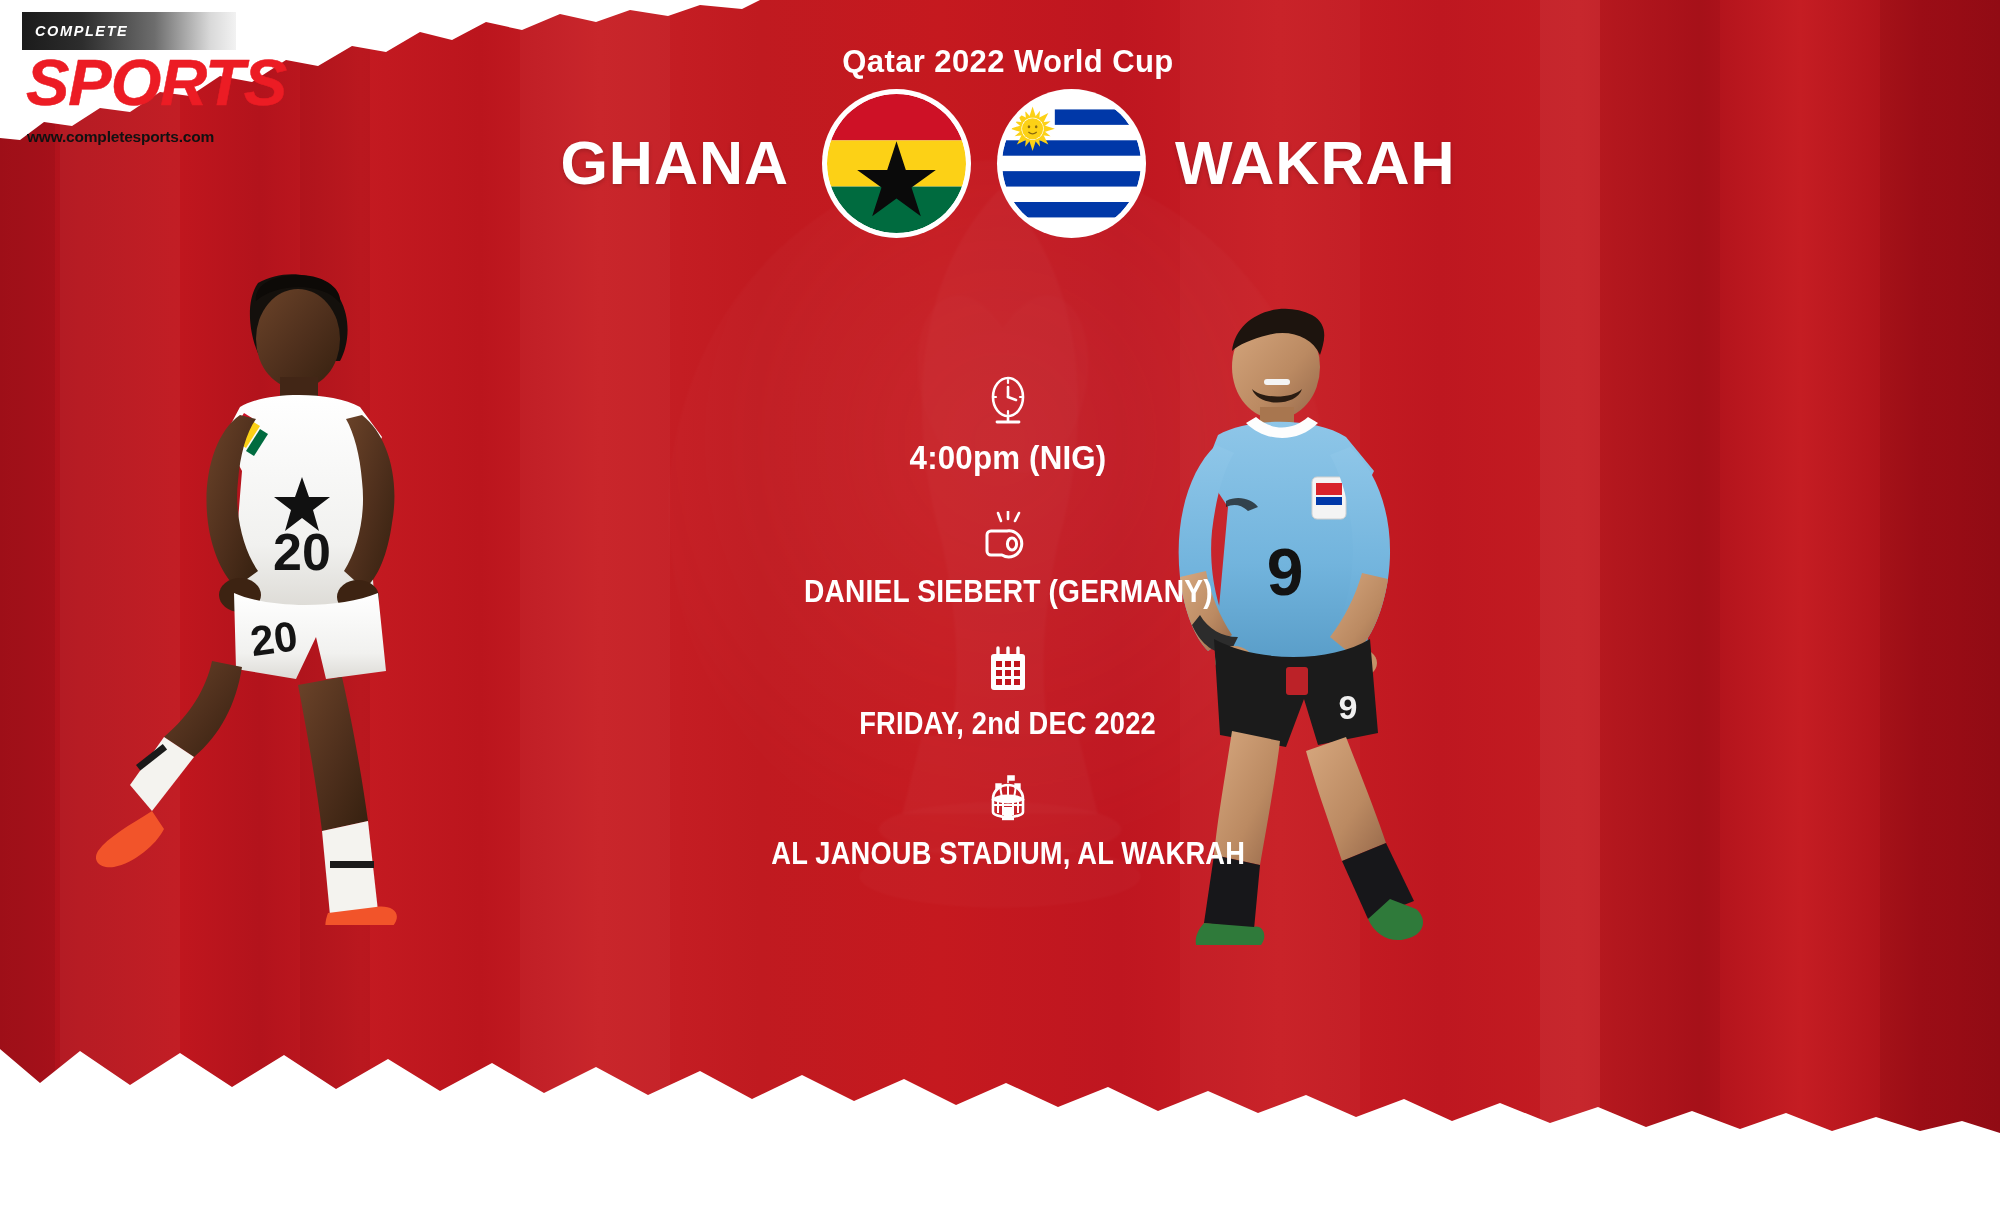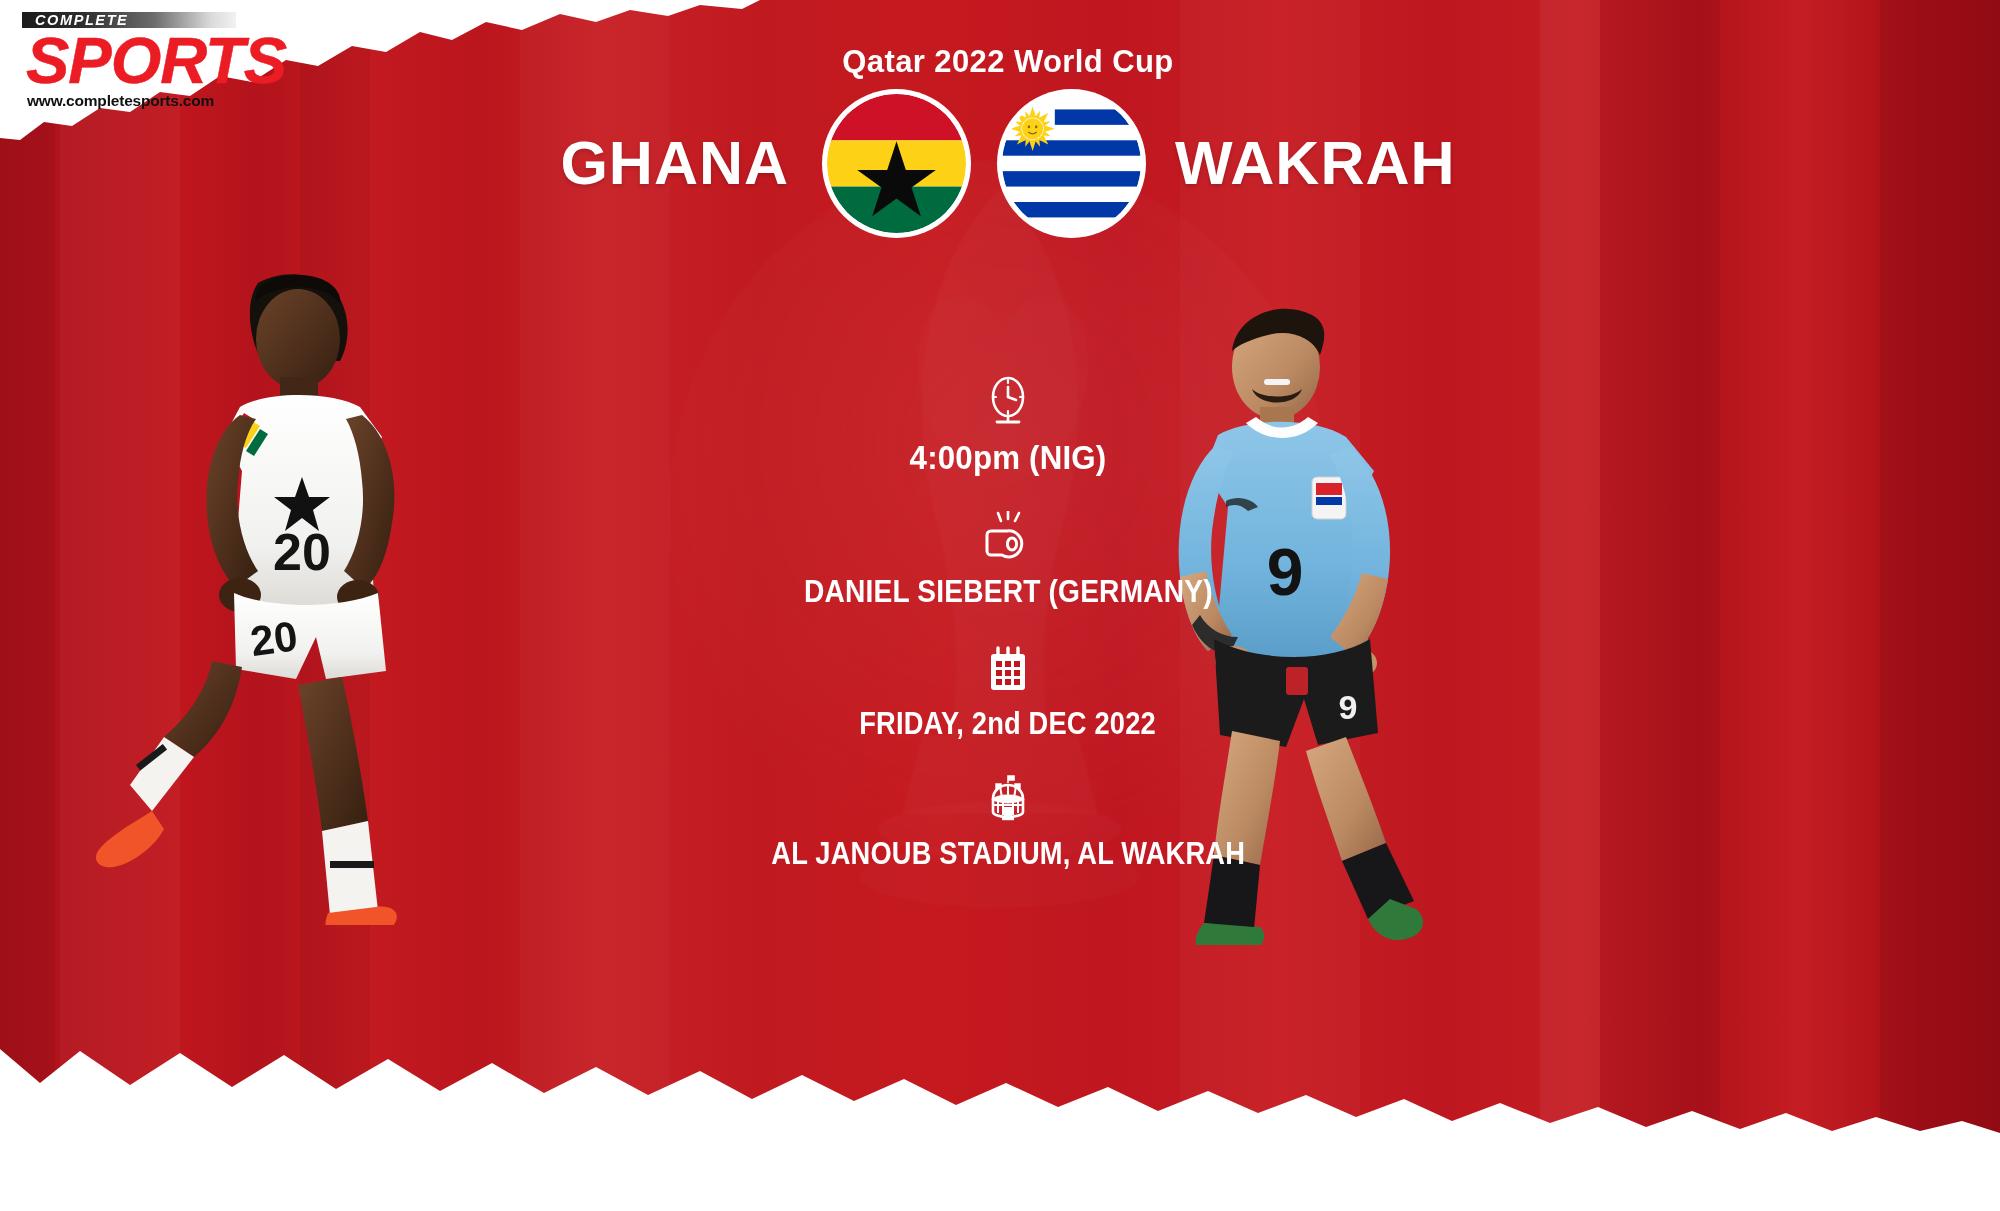--- a/index.html
+++ b/index.html
@@ -31,30 +31,30 @@
                width:760px; height:820px; opacity:.11; pointer-events:none;
                filter:blur(1px); }
 
   
   .tear { position:absolute; pointer-events:none; }
   .tear-tl { left:0; top:0; width:760px; height:240px; }
   .tear-bottom { left:0; bottom:0; width:2000px; height:330px; }
 
   
   #logo { position:absolute; left:22px; top:12px; width:240px; z-index:40; }
-  .logo-bar { height:16px; width:214px;
+  .logo-bar { height:38px; width:214px;
               background:linear-gradient(90deg,#1b1b1b 0%,#2d2d2d 28%,#6d6d6d 62%,#d9d9d9 88%,#f2f2f2 100%);
               display:flex; align-items:center; }
   .logo-bar span { color:#fff; font-size:14.5px; font-weight:bold; font-style:italic;
                    letter-spacing:1.6px; padding-left:13px; }
   .logo-sports { color:#ec1c24; font-size:65px; font-weight:bold; font-style:italic;
                  letter-spacing:-1px; line-height:.94; margin-top:2px; padding-left:4px;
                  -webkit-text-stroke:0.5px #ec1c24; }
   .logo-url { color:#111; font-size:15.5px; font-weight:bold; letter-spacing:-0.2px;
-              margin-top:1px; padding-left:5px; }
+              margin-top:15px; padding-left:5px; }
 
   
   .player { position:absolute; z-index:20; }
   #player-ghana  { left:90px;   top:265px; width:420px; height:660px; }
   #player-uruguay{ right:490px; top:295px; width:430px; height:650px; }
 
   
   #center { position:absolute; left:0; right:0; top:0; z-index:30;
             display:flex; flex-direction:column; align-items:center;margin-left:16px; }
 

